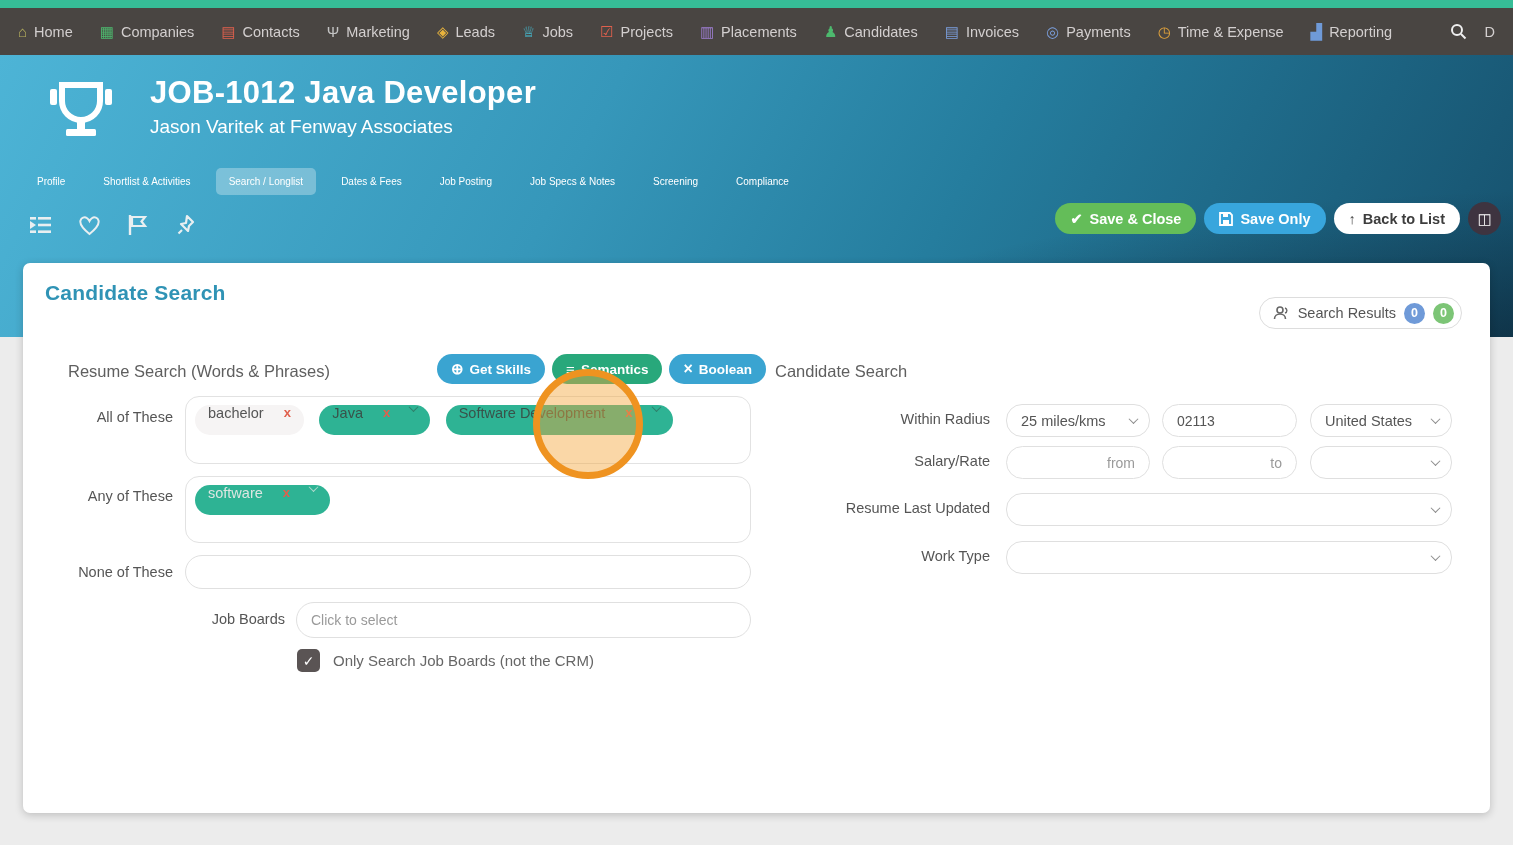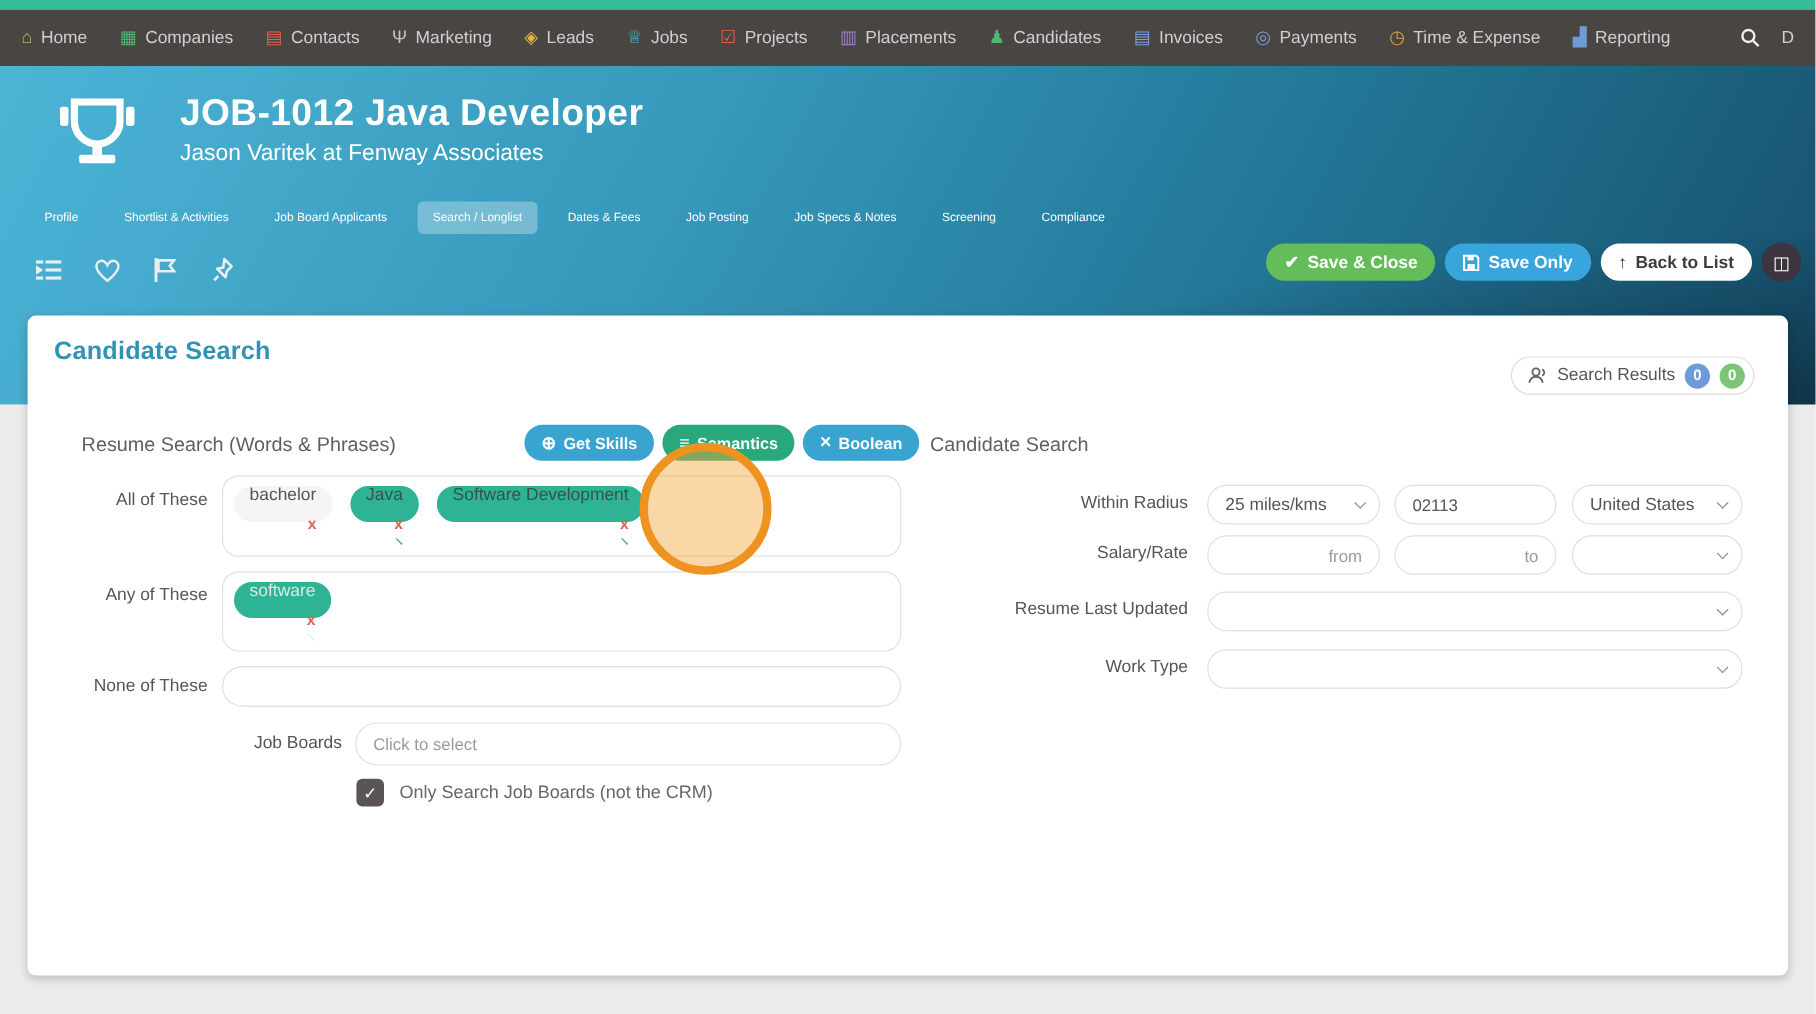--- a/index.html
+++ b/index.html
@@ -24,21 +24,21 @@
   .nav-item:nth-child(11) .nav-ico { color:#7b9fdd; }
   .nav-item:nth-child(12) .nav-ico { color:#e0a23c; }
   .nav-item:nth-child(13) .nav-ico { color:#6f9ad8; }
   .nav-right { margin-left:auto; display:flex; align-items:center; gap:14px; color:#e8e8e8; }
 
   
   .hero { position:absolute; top:55px; left:0; width:1513px; height:282px;
           background:
             radial-gradient(130% 150% at 108% 115%, rgba(10,30,45,.75) 0%, rgba(10,30,45,0) 45%),
             linear-gradient(118deg,#4db4d6 0%, #3697ba 38%, #257d9e 62%, #16506c 100%); }
-  .hero-head { position:absolute; top:20px; left:48px; display:flex; gap:36px; align-items:center; color:#fff; }
+  .hero-head { position:absolute; top:20px; left:48px; display:flex; gap:36px; align-items:flex-start; color:#fff; }
   .job-title { font-size:31px; font-weight:bold; letter-spacing:.3px; }
   .job-sub { font-size:19px; margin-top:5px; font-weight:400; }
   .tabs { position:absolute; top:113px; left:24px; display:flex; gap:12px; }
   .tab { color:#fff; font-size:10px; padding:8px 13px; border-radius:5px; cursor:pointer; }
   .tab.active { background:rgba(255,255,255,.30); }
   .quickbar { position:absolute; top:158px; left:28px; display:flex; gap:25px; align-items:center; }
   .qico { width:24px; height:24px; display:inline-flex; align-items:center; justify-content:center; cursor:pointer; }
   .action-btns { position:absolute; top:147px; right:12px; display:flex; gap:8px; align-items:center; }
   .pbtn { height:31px; border:none; border-radius:16px; padding:0 15px; font-size:14.5px; font-weight:bold;
           color:#fff; display:inline-flex; align-items:center; gap:7px; cursor:pointer; font-family:inherit; }
@@ -62,22 +62,22 @@
 
   .sec-title { position:absolute; font-size:16.5px; color:#5f5f5f; font-weight:500; }
   .mode-btns { position:absolute; top:91px; left:414px; display:flex; gap:7px; }
   .mbtn { height:30px; border:none; border-radius:15px; padding:0 14px; font-size:13.5px; font-weight:bold;
           color:#fff; display:inline-flex; align-items:center; gap:6px; cursor:pointer; font-family:inherit; }
   .mbtn.sky { background:#3aa4d1; }
   .mbtn.teal { background:#28a87b; }
 
   .flabel { position:absolute; font-size:14.5px; color:#555; text-align:right; }
   .tagbox { position:absolute; left:162px; width:566px; border:1px solid #e2e2e2; border-radius:14px; padding:7px 9px; }
-  .tag { height:30px; border-radius:15px; display:inline-flex; align-items:flex-end; gap:8px; padding:0 13px;
-         font-size:14.5px; margin-right:11px; cursor:default;flex-direction:column; }
+  .tag { height:30px; border-radius:15px; display:inline-flex; align-items:flex-start; gap:20px; padding:0 13px;
+         font-size:14.5px; margin-right:11px; cursor:default; }
   .tag.plain { background:#f6f4f4; color:#555; }
   .tag.skill { background:#2eb394; color:#39524a; }
   .tag.skill-light { background:#2eb394; color:#dde6e2; }
   .tag .x { color:#e0604d; font-weight:bold; font-size:13px; cursor:pointer; }
   .chev { width:7px; height:7px; border-right:1.8px solid currentColor; border-bottom:1.8px solid currentColor;
           transform:rotate(45deg) translate(-1px,-1px); display:inline-block; opacity:.75; }
   .tag .chev { color:#2f6e5c; cursor:pointer; }
 
   .tinput { position:absolute; border:1px solid #e0e0e0; border-radius:17px; height:34px; padding:0 14px;
             font-size:14px; color:#555; font-family:inherit; background:#fff; outline:none; }
@@ -186,21 +186,20 @@
     </span>
     <div>
       <div class="job-title">JOB-1012 Java Developer</div>
       <div class="job-sub">Jason Varitek at Fenway Associates</div>
     </div>
   </div>
 
   <div class="tabs">
     <div class="tab">Profile</div>
     <div class="tab">Shortlist &amp; Activities</div>
-    <div class="tab">Job Board Applicants</div>
     <div class="tab active">Search / Longlist</div>
     <div class="tab">Dates &amp; Fees</div>
     <div class="tab">Job Posting</div>
     <div class="tab">Job Specs &amp; Notes</div>
     <div class="tab">Screening</div>
     <div class="tab">Compliance</div>
   </div>
 
   <div class="quickbar">
     <span class="qico">

